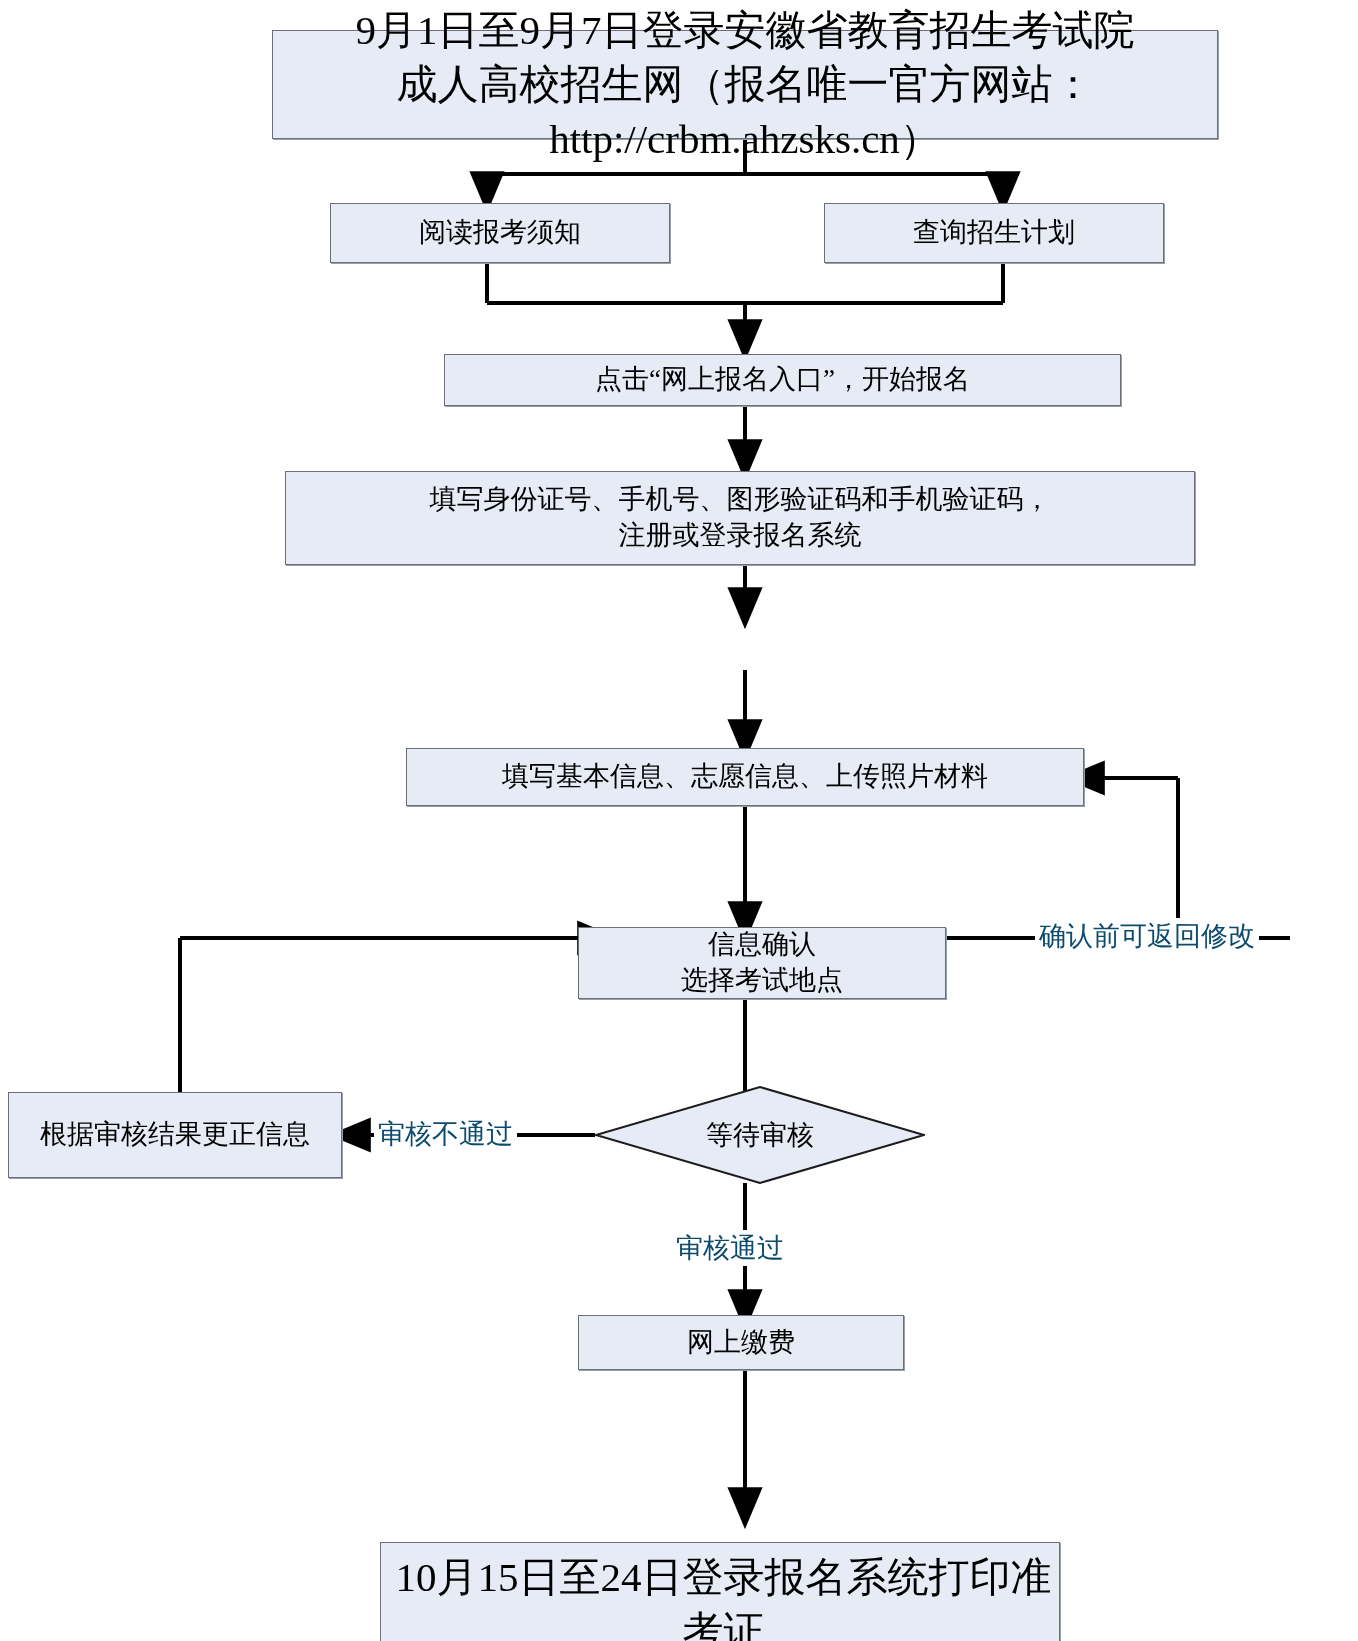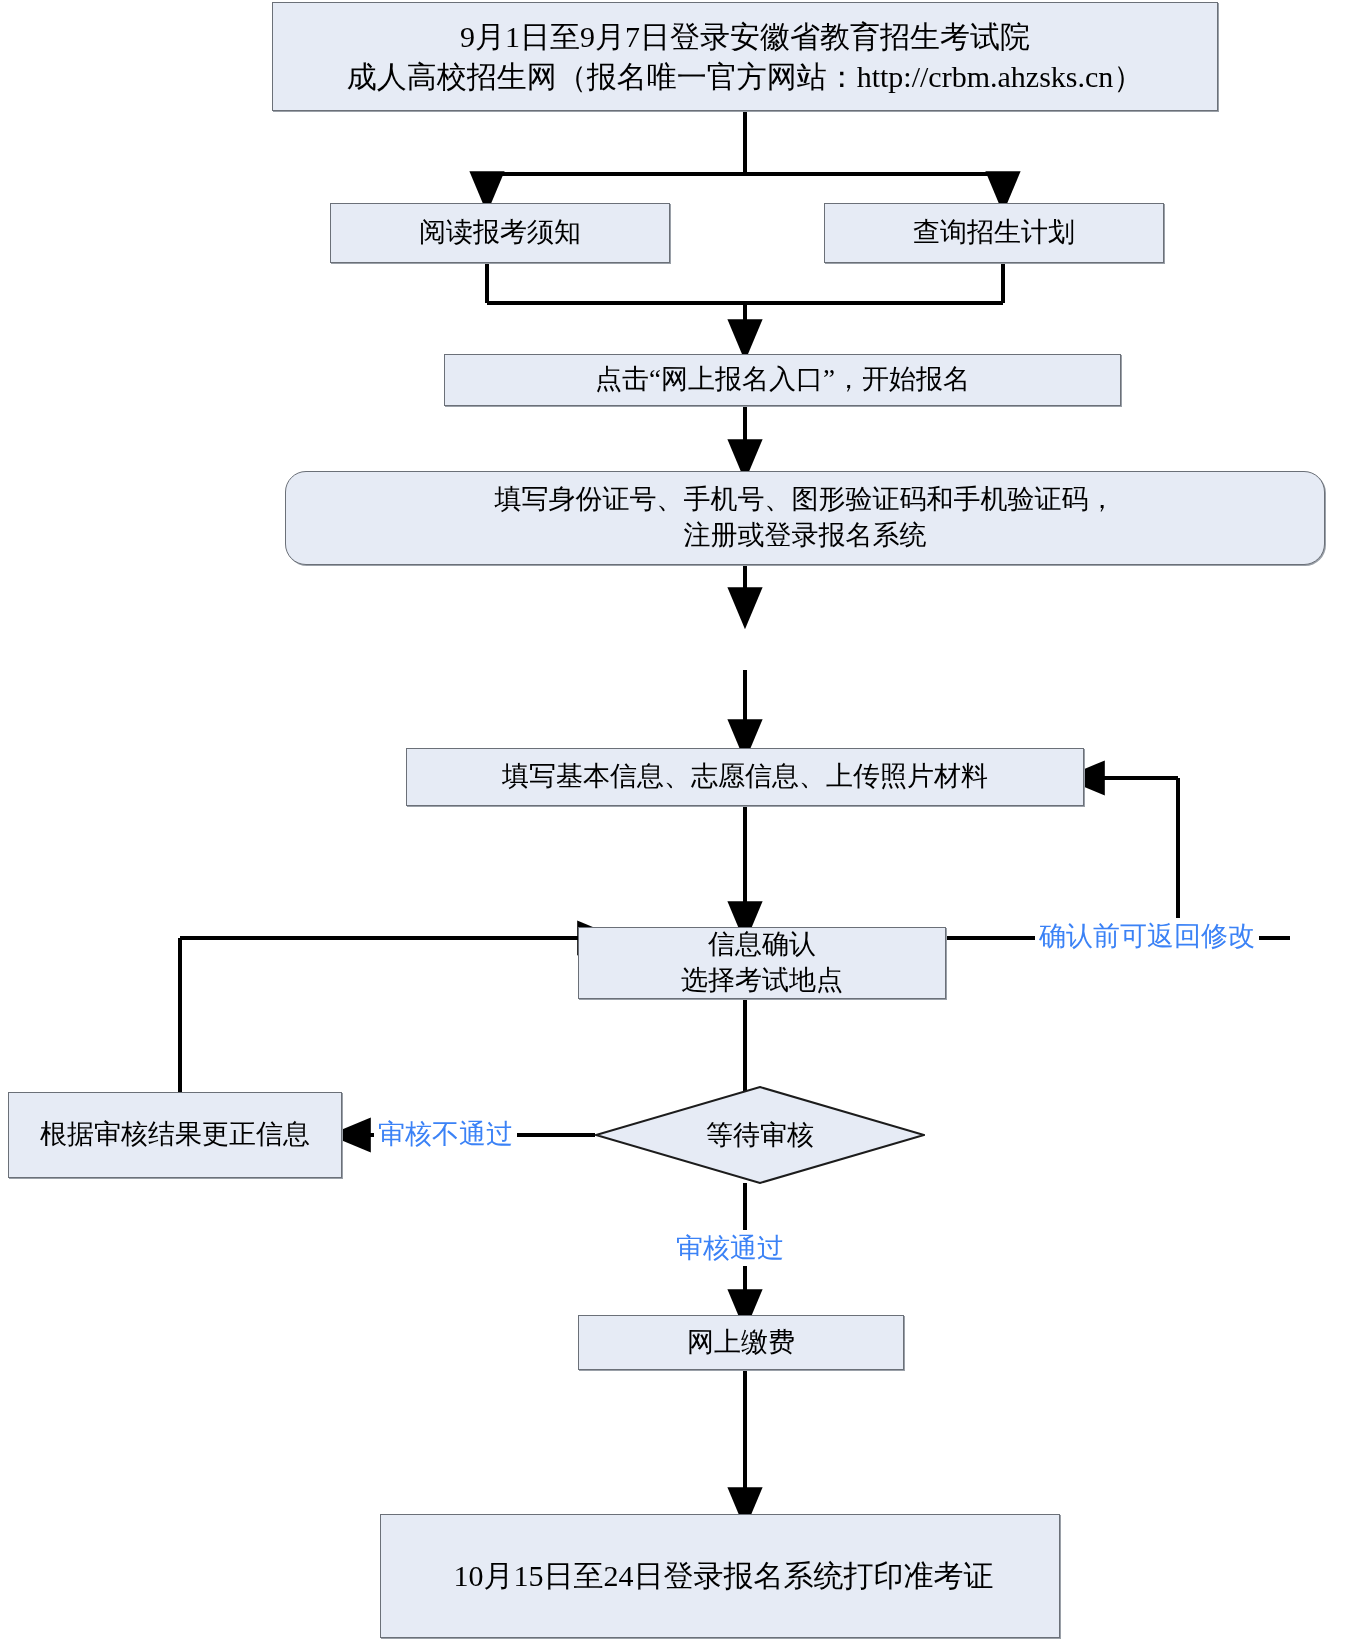--- a/index.html
+++ b/index.html
@@ -49,34 +49,34 @@
     width: 100%;
     height: 100%;
     display: flex;
     align-items: center;
     justify-content: center;
     color: #000000;
     font-family: "Liberation Serif", "DejaVu Serif", serif;
   }
   .edge-label {
     position: absolute;
-    color: #3b82f6;
+    color: #0c4a6e;
     white-space: nowrap;
     background: #ffffff;
     font-family: "Liberation Serif", "DejaVu Serif", serif;
   }
   #edges {
     position: absolute;
     left: 0;
     top: 0;
     width: 1358px;
     height: 1641px;
     pointer-events: none;
   }
-  .f32 { font-size: 30px; }
+  .f32 { font-size: 41px; margin-top: 28px; }
   .f30 { font-size: 27px; }
 </style>
 </head>
 <body>
 
 <div id="canvas">
 
   <svg id="edges" viewBox="0 0 1358 1641" width="1358" height="1641" xmlns="http://www.w3.org/2000/svg">
     <defs>
       <marker id="arr" markerWidth="12" markerHeight="12" refX="5.2" refY="5" orient="auto" markerUnits="strokeWidth">
@@ -128,21 +128,21 @@
   </div>
 
   <div class="node f30" style="left:824px; top:203px; width:340px; height:60px;">
     <span class="txt">查询招生计划</span>
   </div>
 
   <div class="node f30" style="left:444px; top:354px; width:677px; height:52px;">
     <span class="txt">点击“网上报名入口”，开始报名</span>
   </div>
 
-  <div class="node f30" style="left:285px; top:471px; width:1040px; height:94px;border-radius:21px;">
+  <div class="node f30" style="left:285px; top:471px; width:910px; height:94px;">
     <span class="txt">填写身份证号、手机号、图形验证码和手机验证码，
 注册或登录报名系统</span>
   </div>
 
 
   <div class="node f30" style="left:406px; top:748px; width:678px; height:58px;">
     <span class="txt">填写基本信息、志愿信息、上传照片材料</span>
   </div>
 
   <div class="node f30" style="left:578px; top:927px; width:368px; height:72px;">

